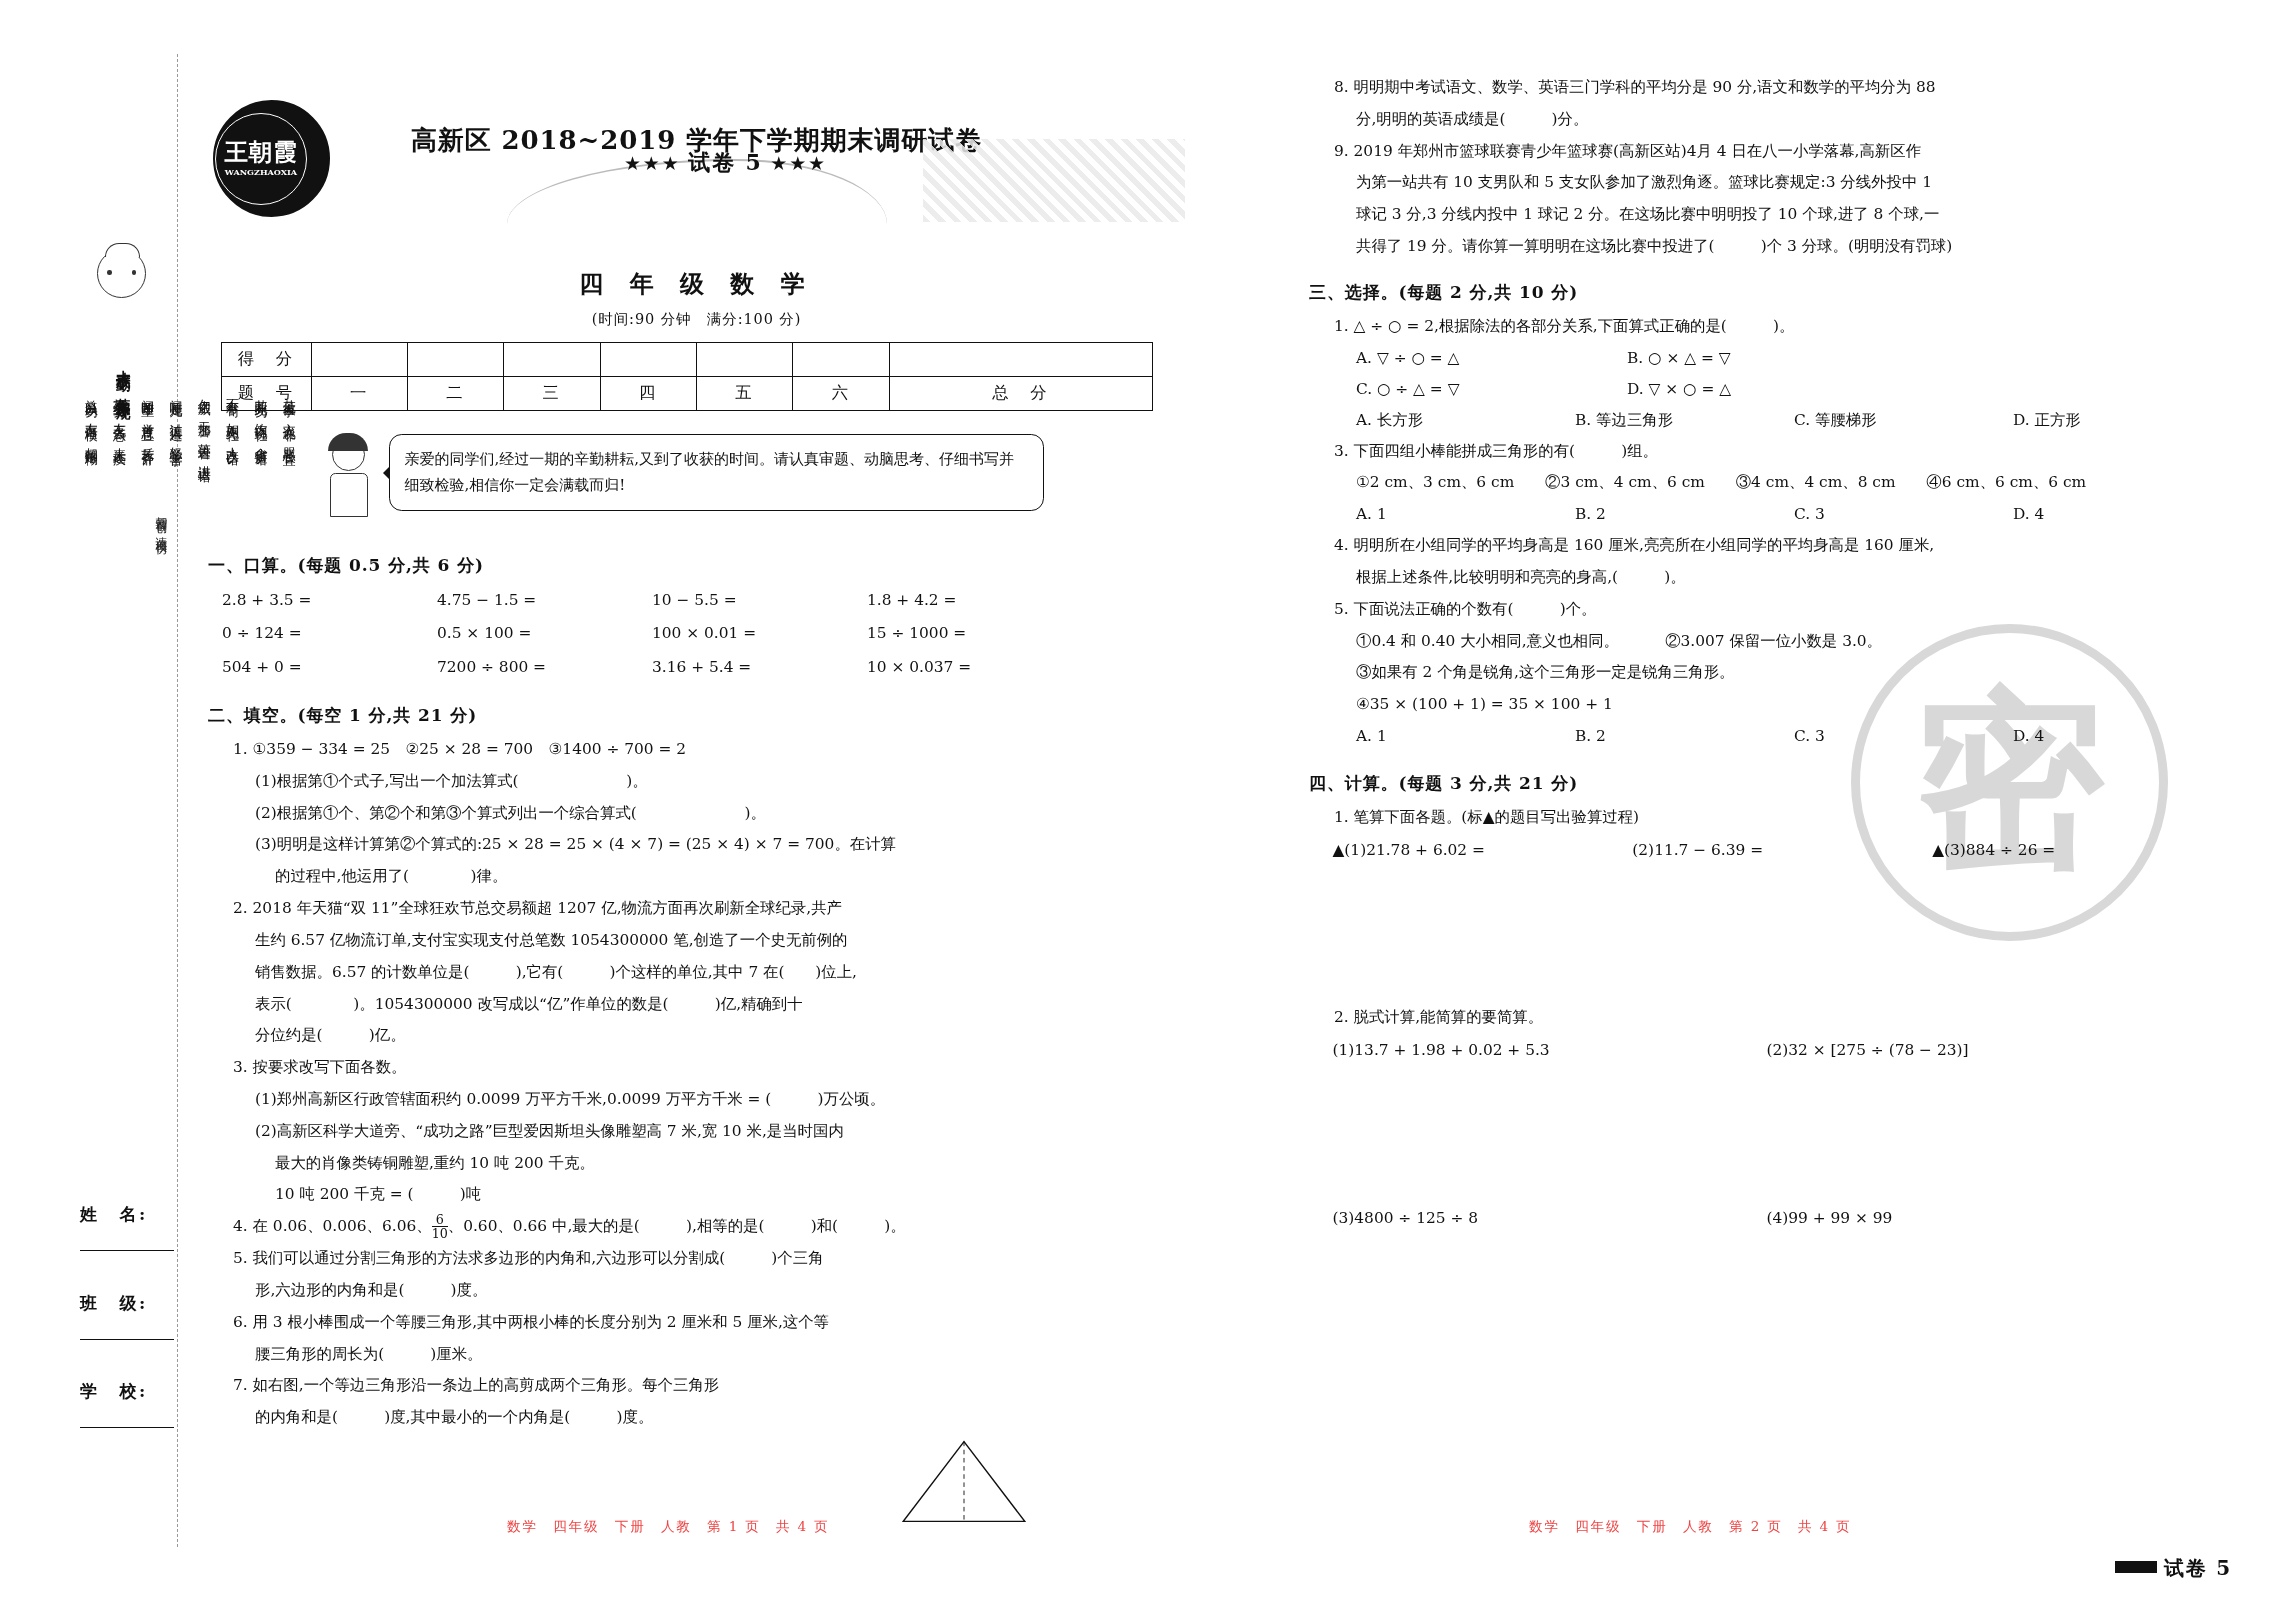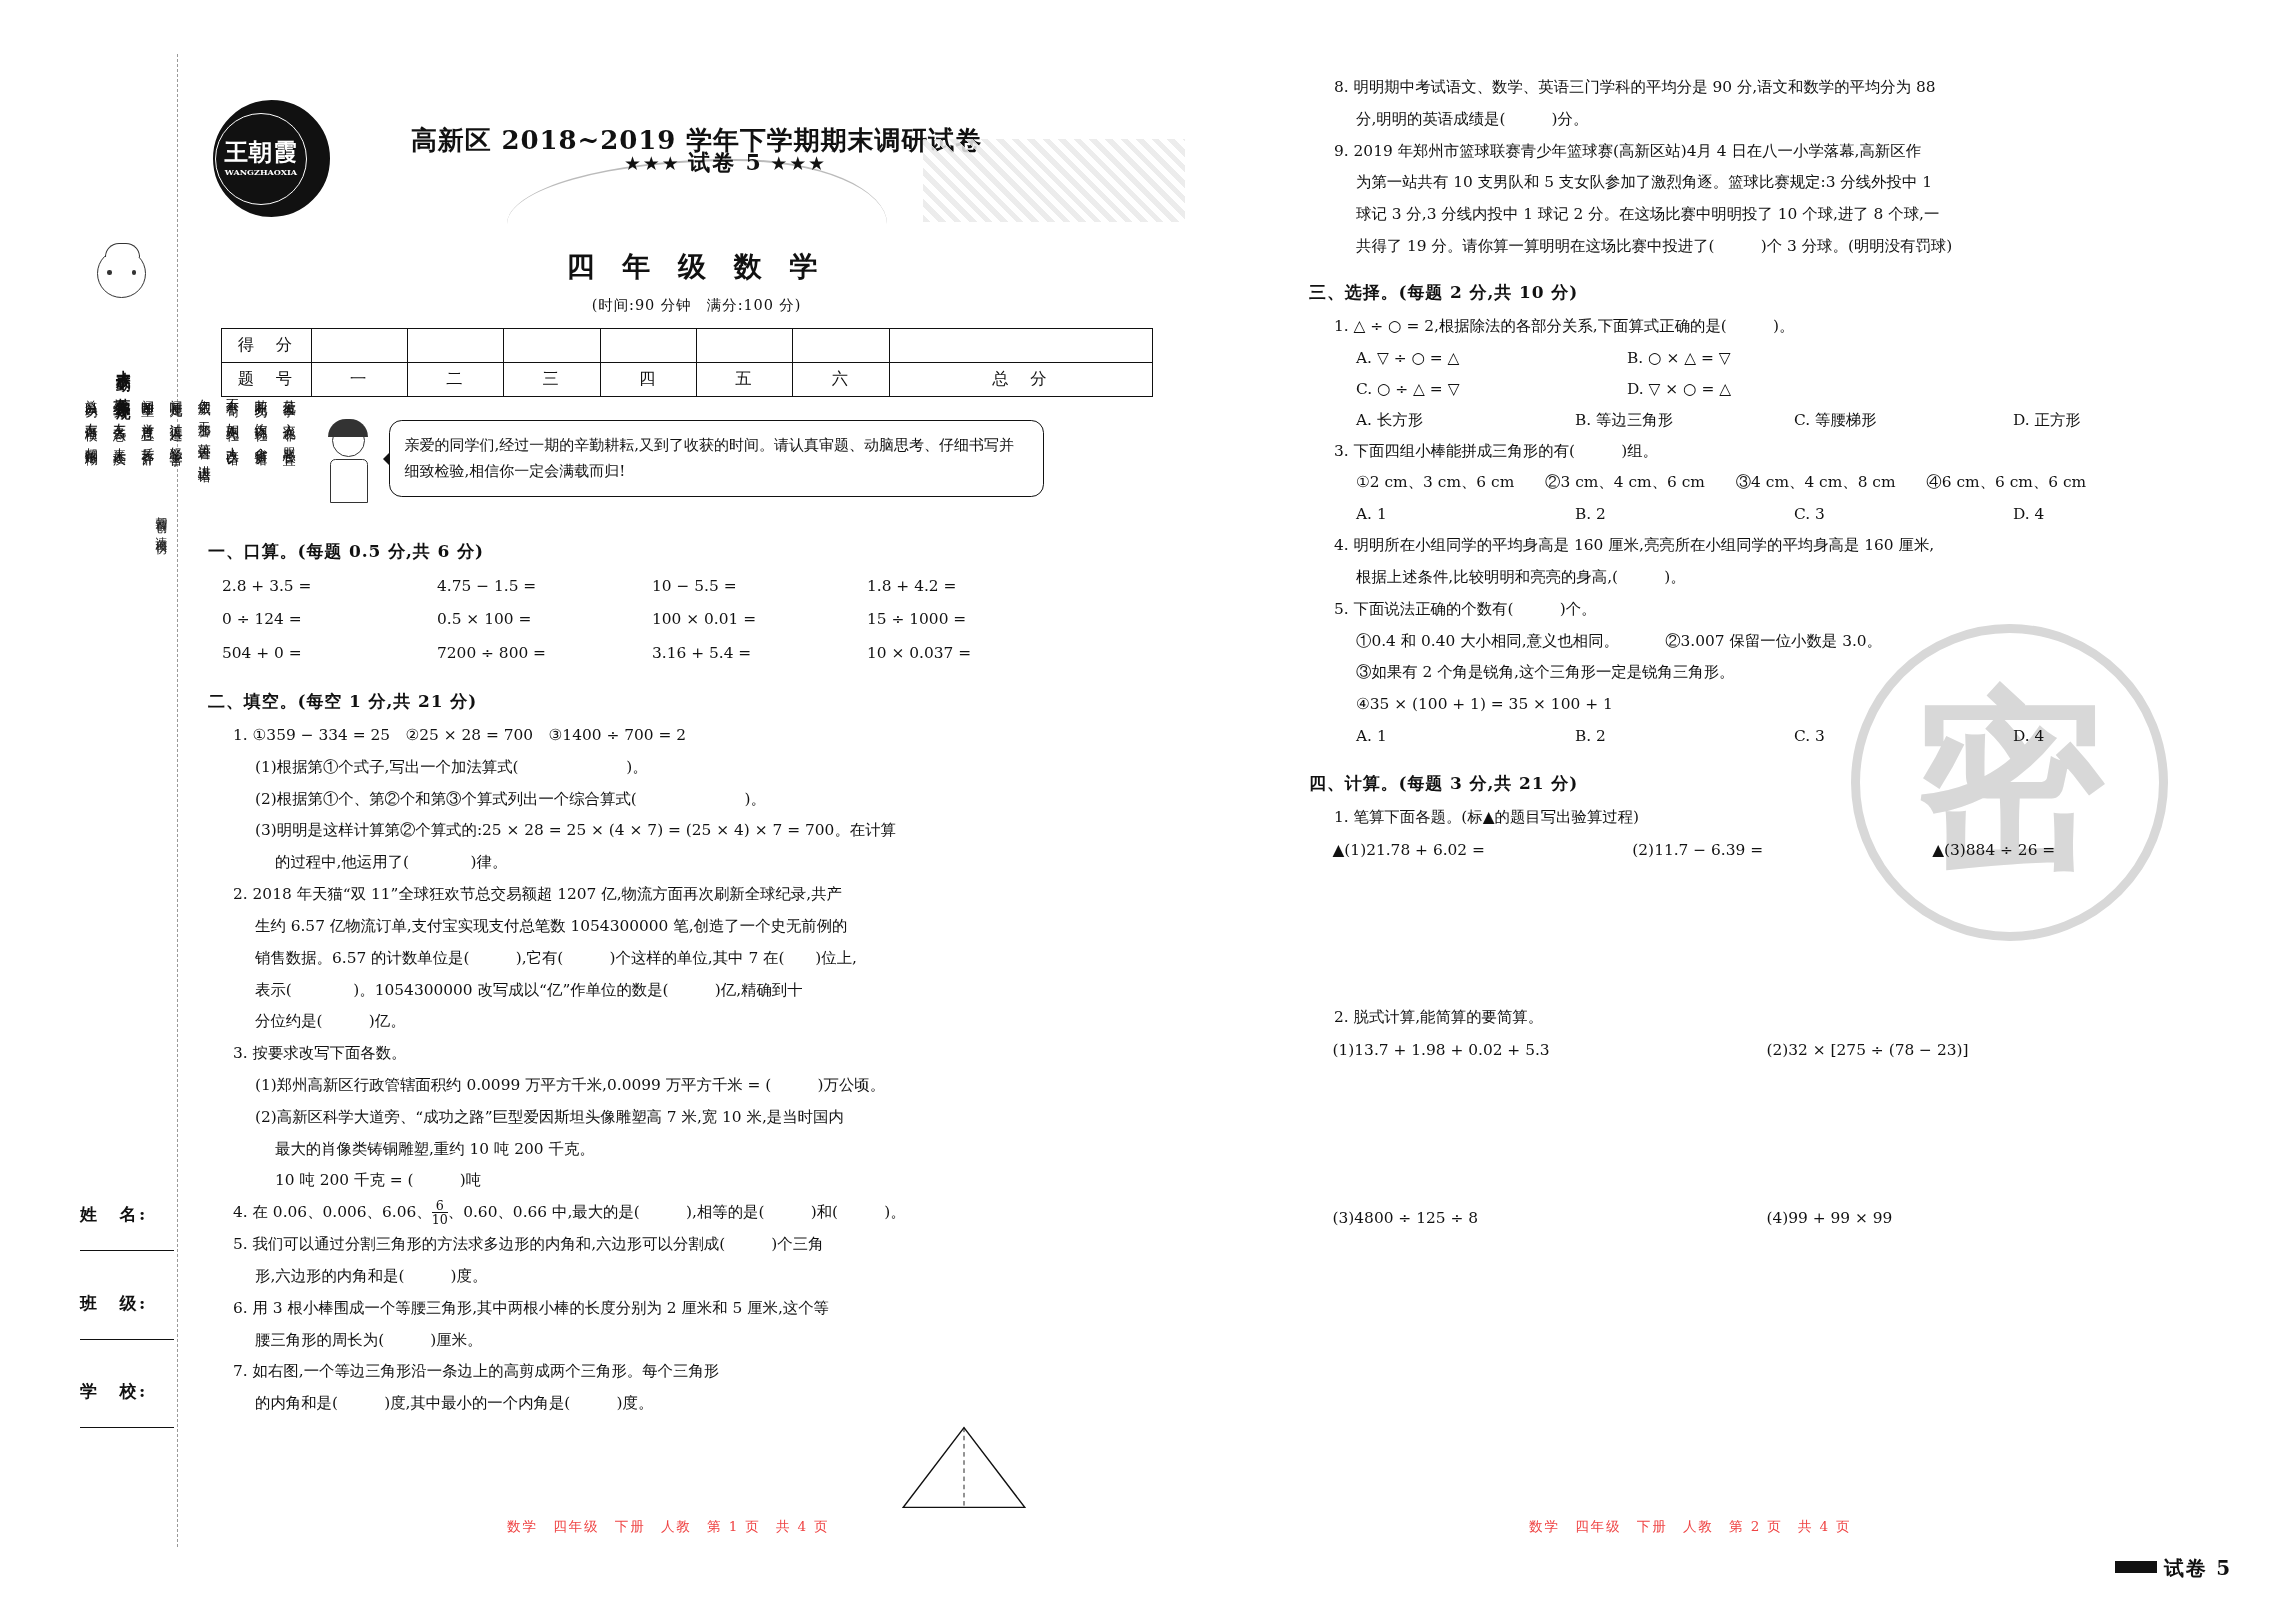--- a/index.html
+++ b/index.html
@@ -69,21 +69,21 @@
   
   .col-left{position:absolute;left:208px;top:72px;width:977px;z-index:2;}
   .col-right{position:absolute;left:1266px;top:72px;width:923px;z-index:2;margin-left:43px;}
 
   .paper-head{position:relative;height:118px;}
   .stars{position:absolute;left:416px;top:25px;font-size:19px;letter-spacing:1.8px;}
   .stars b{font-size:22px;}
   .title-main{
     text-align:center;font-size:26px;font-weight:bold;letter-spacing:0.9px;margin-top:51px;
   }
-  .title-sub{text-align:center;font-size:28px;font-weight:bold;letter-spacing:9px;margin-top:7px;}
+  .title-sub{text-align:center;font-size:24px;font-weight:bold;letter-spacing:9px;margin-top:27px;}
   .title-info{text-align:center;font-size:14.5px;margin-top:10px;letter-spacing:0.9px;}
   .deco{
     position:absolute;right:0;top:16.3px;width:262px;height:83px;
     background:
       repeating-linear-gradient(45deg,#e9e9e9 0 5.4px,transparent 5.4px 11px);
     opacity:.85;
   }
   .deco-swoosh{
     position:absolute;left:299px;top:36px;width:380px;height:63px;
     border-top:2.7px solid #bbb;border-radius:60% 40% 0 0/100% 100% 0 0;

